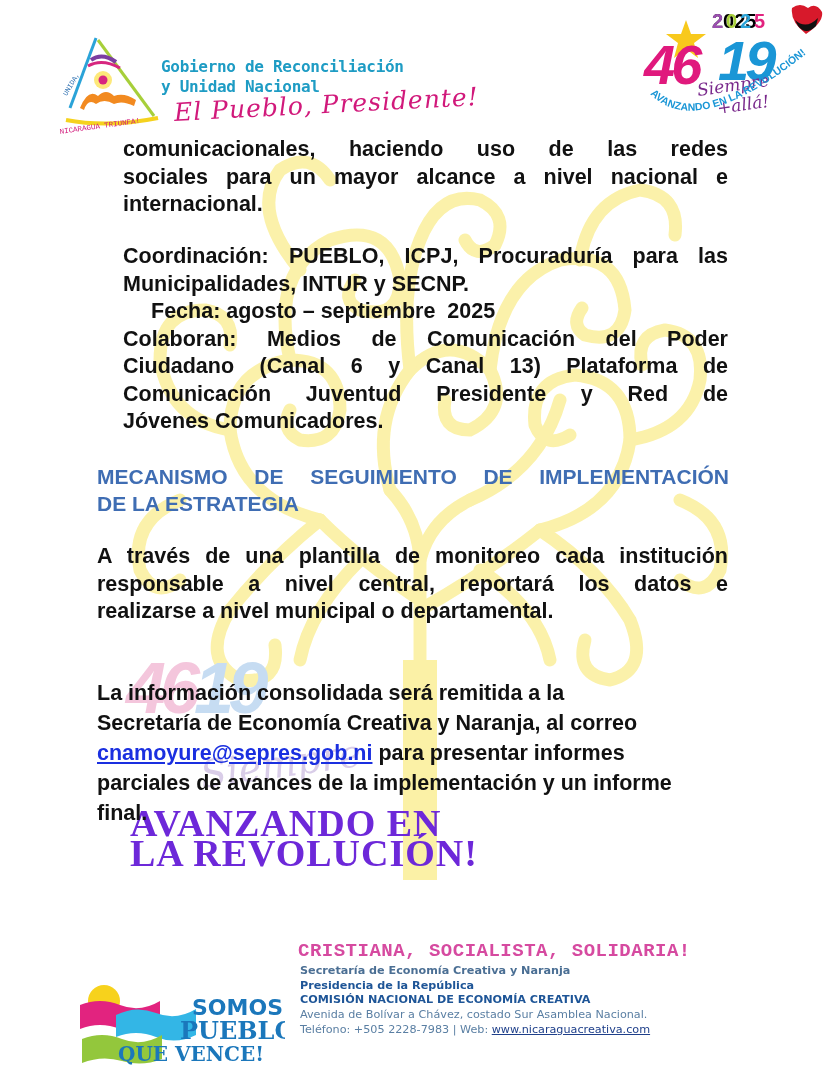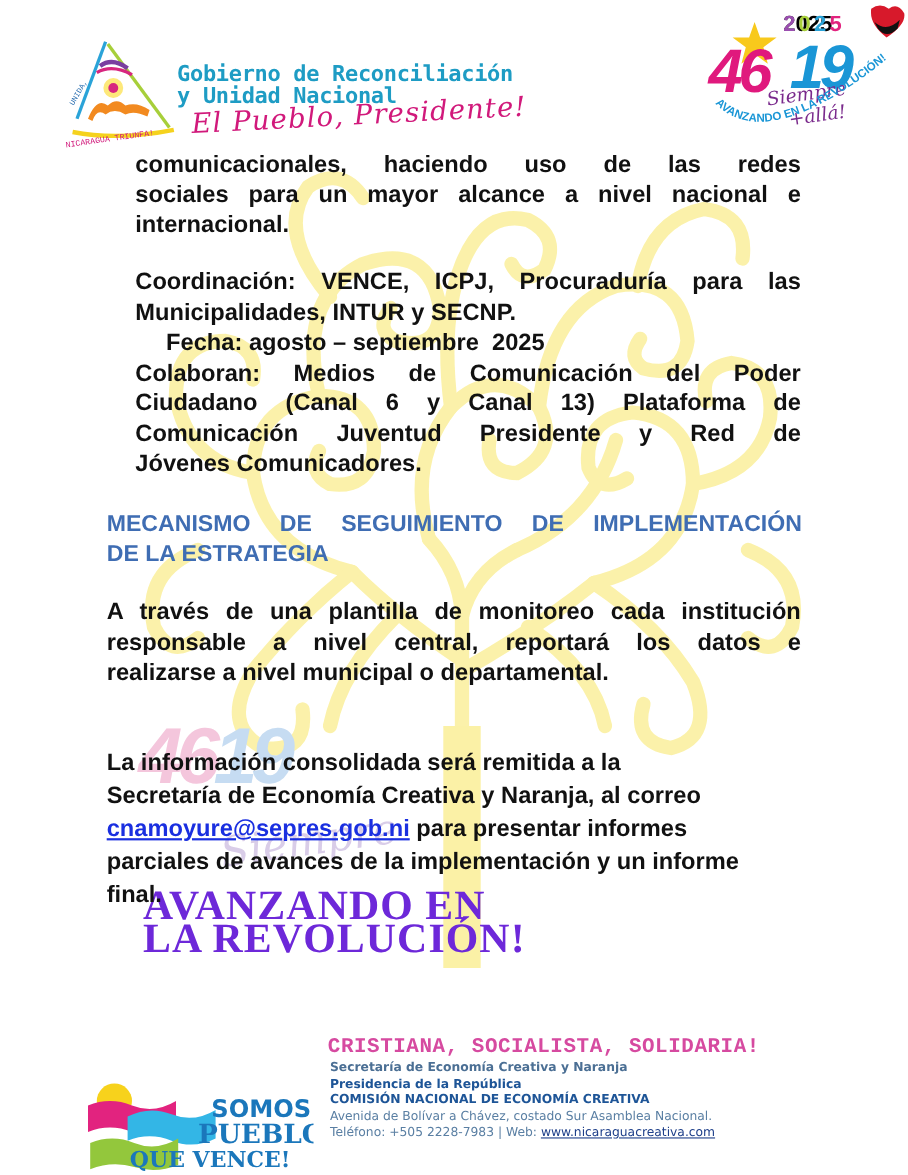--- a/index.html
+++ b/index.html
@@ -9,21 +9,21 @@
   .watermark { position: absolute; left: 120px; top: 140px; width: 620px; height: 740px; z-index: 0; pointer-events: none; }
   .wm-text { position: absolute; left: 130px; top: 808px; color: #6d28d9; font-family: "Liberation Serif", serif; font-weight: bold; font-size: 38px; line-height: 30px; letter-spacing: 1px; z-index: 0; }
   .wm-4619 { position: absolute; left: 126px; top: 640px; font-family: "Liberation Sans", sans-serif; font-weight: bold; font-style: italic; font-size: 72px; line-height: 96px; z-index: 0; letter-spacing: -6px; }
   .wm-4619 .p { color: #f4c6dc; }
   .wm-4619 .b { color: #c6dcf2; }
   .wm-siempre { position: absolute; left: 200px; top: 742px; font-family: "DejaVu Serif", serif; font-style: italic; font-size: 38px; color: #d9cde8; z-index: 0; transform: rotate(-8deg); }
 
   
   .header { position: absolute; left: 0; top: 0; width: 825px; height: 140px; z-index: 2; }
   .gov-logo { position: absolute; left: 58px; top: 30px; width: 110px; height: 108px; }
-  .gov-title { position: absolute; left: 161px; top: 57px; color: #1e9cc4; font-family: "DejaVu Sans Mono", monospace; font-weight: bold; font-size: 20px; line-height: 20px; letter-spacing: -0.3px; }
+  .gov-title { position: absolute; left: 161px; top: 57px; color: #1e9cc4; font-family: "DejaVu Sans Mono", monospace; font-weight: bold; font-size: 16px; line-height: 20px; letter-spacing: -0.3px; }
   .gov-slogan { position: absolute; left: 174px; top: 98px; color: #d1197b; font-family: "DejaVu Serif", serif; font-style: italic; font-size: 25px; letter-spacing: 1px; transform: rotate(-3deg); transform-origin: left center; }
   .badge-2025 { position: absolute; left: 640px; top: 4px; width: 185px; height: 132px; }
 
   
   .content { position: absolute; left: 0; top: 0; width: 825px; z-index: 1; color: #111111; }
   .p-block { position: absolute; font-weight: bold; font-size: 21.5px; line-height: 27.5px; text-align: justify; }
   .p-block .ln { display: block; text-align: justify; text-align-last: justify; white-space: nowrap; }
   .p-block .ln.last { text-align-last: left; }
   .heading { position: absolute; left: 97px; top: 463px; width: 632px; color: #3f6db3; font-weight: bold; font-size: 21px; line-height: 27px; }
   .heading .ln { display: block; }
@@ -126,21 +126,21 @@
 
 <div class="content">
 
   <div class="p-block" style="left:123px; top:136px; width:605px;">
     <span class="ln">comunicacionales, haciendo uso de las redes</span>
     <span class="ln">sociales para un mayor alcance a nivel nacional e</span>
     <span class="ln last">internacional.</span>
   </div>
 
   <div class="p-block" style="left:123px; top:243px; width:605px;">
-    <span class="ln">Coordinación: VENCE, ICPJ, Procuraduría para las</span>
+    <span class="ln">Coordinación: PUEBLO, ICPJ, Procuraduría para las</span>
     <span class="ln last">Municipalidades, INTUR y SECNP.</span>
     <span class="ln last" style="white-space:pre;margin-left:28px;">Fecha: agosto – septiembre  2025</span>
     <span class="ln">Colaboran: Medios de Comunicación del Poder</span>
     <span class="ln">Ciudadano (Canal 6 y Canal 13) Plataforma de</span>
     <span class="ln">Comunicación Juventud Presidente y Red de</span>
     <span class="ln last">Jóvenes Comunicadores.</span>
   </div>
 
   <div class="heading">
     <span class="ln full">MECANISMO DE SEGUIMIENTO DE IMPLEMENTACIÓN</span>

